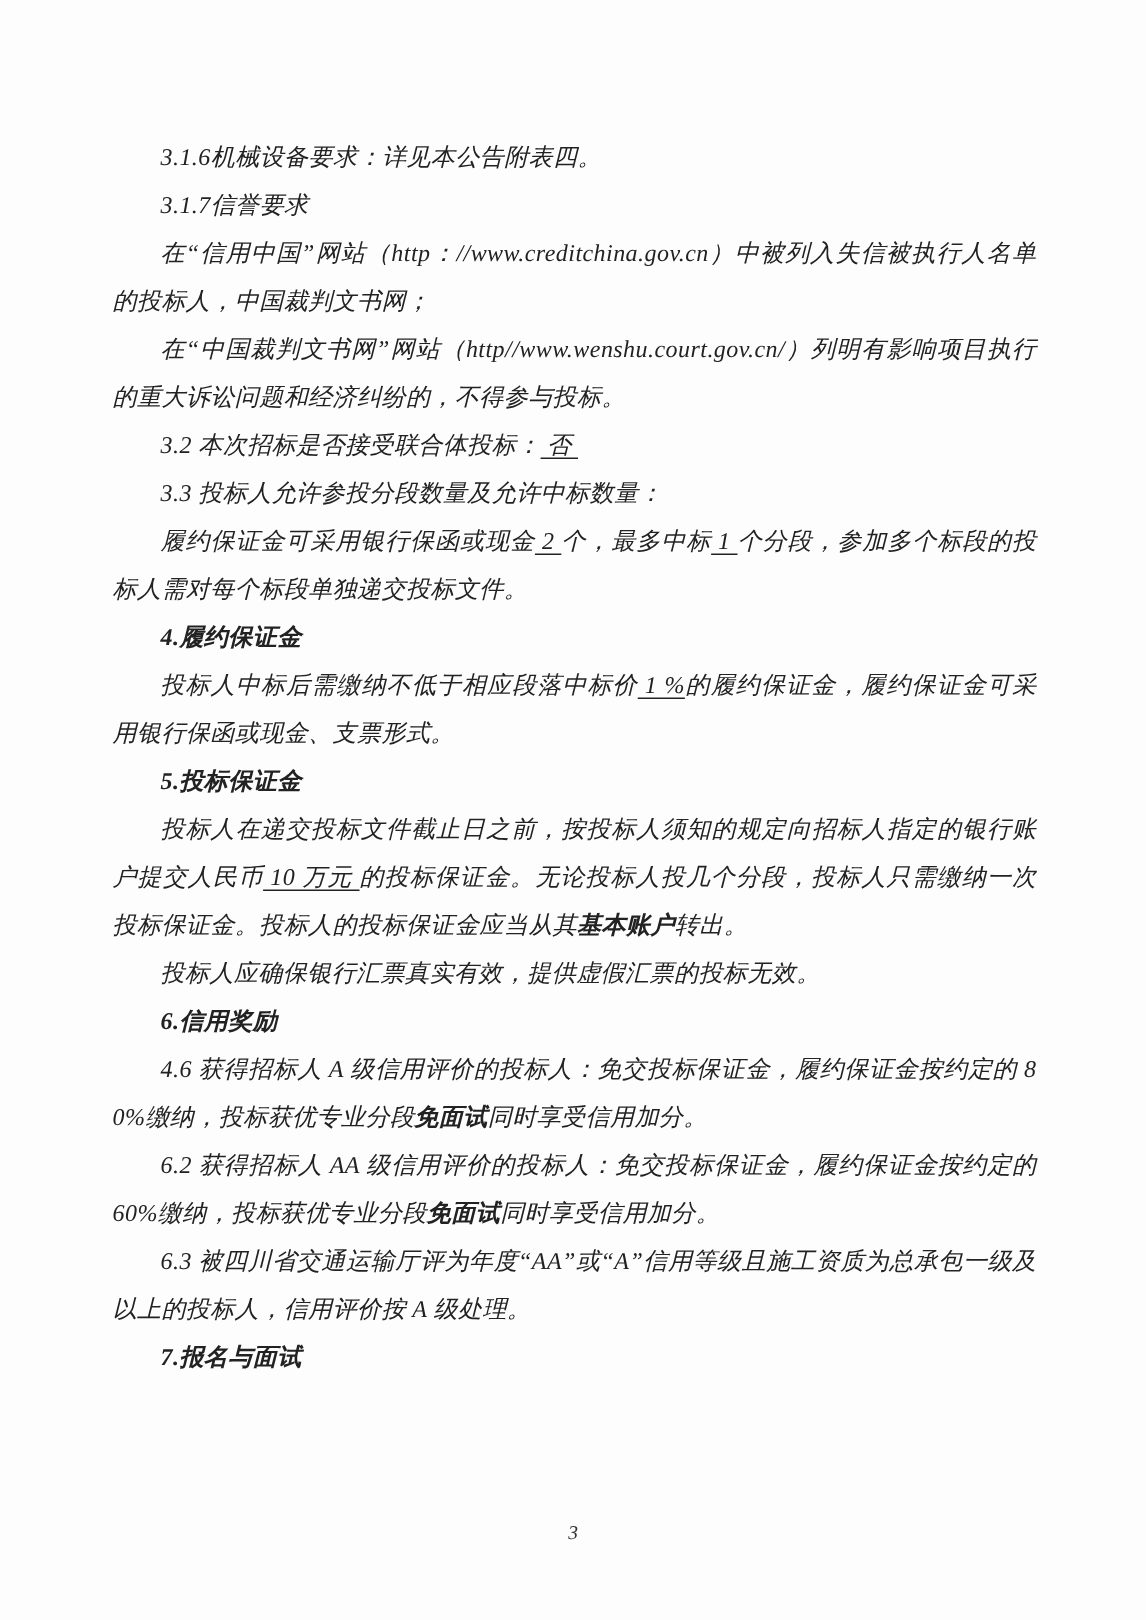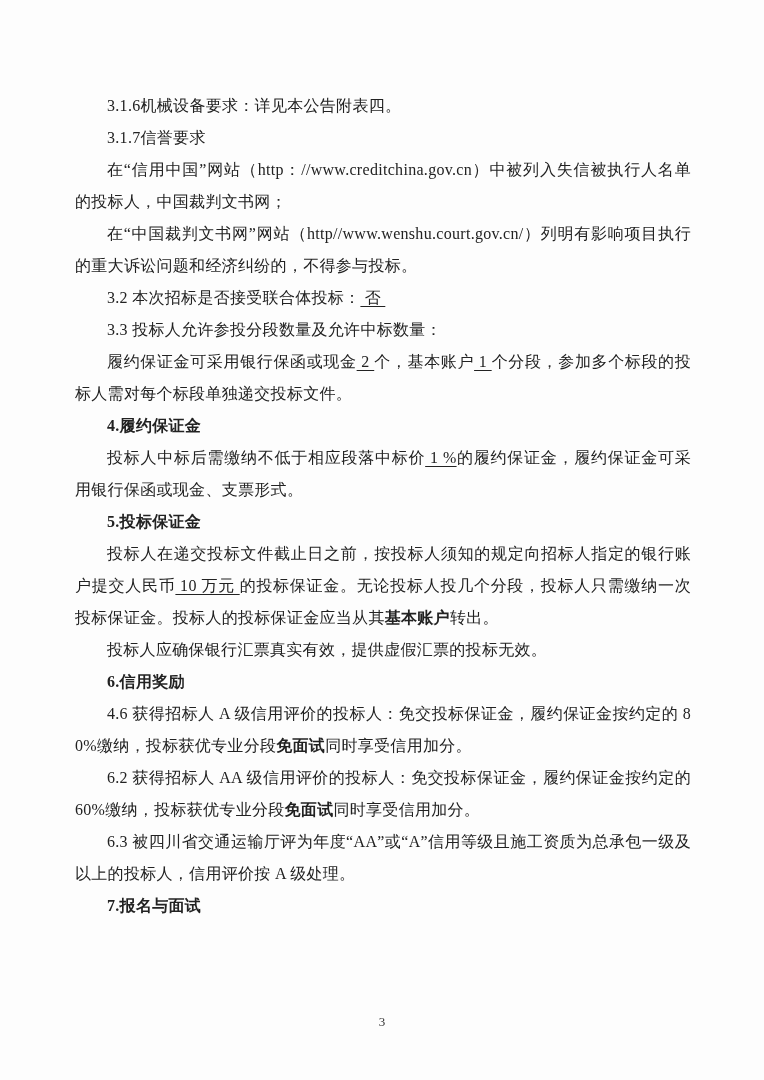--- a/index.html
+++ b/index.html
@@ -8,20 +8,21 @@
     background: #ffffff;
   }
   .page {
     position: relative;
     width: 764px;
     height: 1080px;
     background: #fdfdfd;
     font-family: "Liberation Serif", "DejaVu Serif", serif;
     color: #222222;
     overflow: hidden;
+    font-style: italic;
   }
   .doc-body {
     position: absolute;
     left: 75px;
     top: 90px;
     width: 616px;
   }
   .doc-body p {
     margin: 0;
     font-size: 16px;
@@ -57,21 +58,21 @@
 <body>
 
 <div class="page">
   <div class="doc-body">
       <p class="indent"><span>3.1.6机械设备要求：详见本公告附表四。</span></p>
       <p class="indent"><span>3.1.7信誉要求</span></p>
       <p class="indent"><span>在“信用中国”网站（http：//www.creditchina.gov.cn）中被列入失信被执行人名单的投标人，中国裁判文书网；</span></p>
       <p class="indent"><span>在“中国裁判文书网”网站（http//www.wenshu.court.gov.cn/）列明有影响项目执行的重大诉讼问题和经济纠纷的，不得参与投标。</span></p>
       <p class="indent"><span>3.2 本次招标是否接受联合体投标：</span><span class="seg-u">&nbsp;否&nbsp;</span></p>
       <p class="indent"><span>3.3 投标人允许参投分段数量及允许中标数量：</span></p>
-      <p class="indent"><span>履约保证金可采用银行保函或现金</span><span class="seg-u">&nbsp;2&nbsp;</span><span>个，基本账户</span><span class="seg-u">&nbsp;1&nbsp;</span><span>个分段，参加多个标段的投标人需对每个标段单独递交投标文件。</span></p>
+      <p class="indent"><span>履约保证金可采用银行保函或现金</span><span class="seg-u">&nbsp;2&nbsp;</span><span>个，最多中标</span><span class="seg-u">&nbsp;1&nbsp;</span><span>个分段，参加多个标段的投标人需对每个标段单独递交投标文件。</span></p>
       <p class="indent heading"><span>4.履约保证金</span></p>
       <p class="indent"><span>投标人中标后需缴纳不低于相应段落中标价</span><span class="seg-u">&nbsp;1&nbsp;%</span><span>的履约保证金，履约保证金可采用银行保函或现金、支票形式。</span></p>
       <p class="indent heading"><span>5.投标保证金</span></p>
       <p class="indent"><span>投标人在递交投标文件截止日之前，按投标人须知的规定向招标人指定的银行账户提交人民币</span><span class="seg-u">&nbsp;10&nbsp;万元&nbsp;</span><span>的投标保证金。无论投标人投几个分段，投标人只需缴纳一次投标保证金。投标人的投标保证金应当从其</span><span class="seg-b">基本账户</span><span>转出。</span></p>
       <p class="indent"><span>投标人应确保银行汇票真实有效，提供虚假汇票的投标无效。</span></p>
       <p class="indent heading"><span>6.信用奖励</span></p>
       <p class="indent"><span>4.6 获得招标人 A 级信用评价的投标人：免交投标保证金，履约保证金按约定的 80%缴纳，投标获优专业分段</span><span class="seg-b">免面试</span><span>同时享受信用加分。</span></p>
       <p class="indent"><span>6.2 获得招标人 AA 级信用评价的投标人：免交投标保证金，履约保证金按约定的 60%缴纳，投标获优专业分段</span><span class="seg-b">免面试</span><span>同时享受信用加分。</span></p>
       <p class="indent"><span>6.3 被四川省交通运输厅评为年度“AA”或“A”信用等级且施工资质为总承包一级及以上的投标人，信用评价按 A 级处理。</span></p>
       <p class="indent heading"><span>7.报名与面试</span></p>

